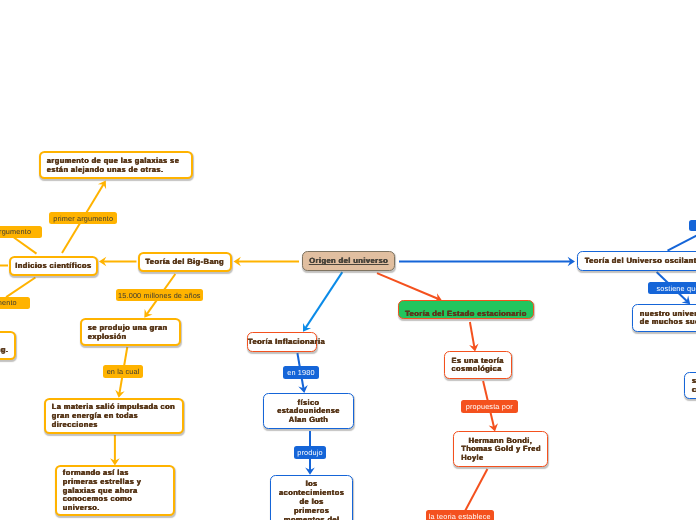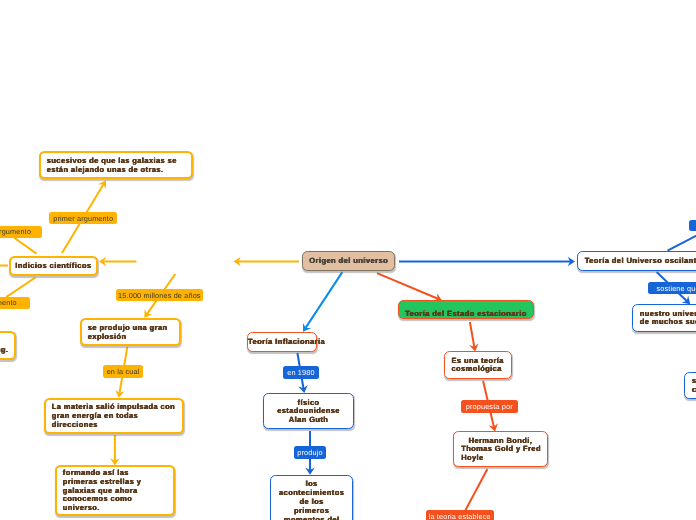--- a/index.html
+++ b/index.html
@@ -54,32 +54,37 @@
       <line x1="483.1" y1="381" x2="493.990808919752" y2="427.21729835693077" stroke="#F4511E" stroke-width="2" stroke-linecap="butt"></line>
       <polygon points="495,431.5 488.63068593623467,425.39821023329046 493.8990642760931,426.82796184392447 497.97476224838573,423.19633878547666" fill="#F4511E"></polygon>
       <line x1="487.4" y1="469" x2="464.5" y2="512" stroke="#F4511E" stroke-width="2" stroke-linecap="butt"></line>
       <line x1="399" y1="261.5" x2="570.6" y2="261.5" stroke="#1565D8" stroke-width="2" stroke-linecap="butt"></line>
       <polygon points="575,261.5 567.6,266.3 570.2,261.5 567.6,256.7" fill="#1565D8"></polygon>
       <line x1="667.5" y1="250.7" x2="712" y2="227.6" stroke="#1565D8" stroke-width="2" stroke-linecap="butt"></line>
       <line x1="656.6" y1="272" x2="687.0232518974922" y2="301.15561640176327" stroke="#1565D8" stroke-width="2" stroke-linecap="butt"></line>
       <polygon points="690.2,304.2 681.536141538615,302.5454436966105 686.734456615446,300.878854256469 688.1784330256768,295.6143569275024" fill="#1565D8"></polygon>
     </svg>
 <div class="node" style="left: 302.2px; top: 251.2px; width: 93.4px; height: 20px; border: 1.7px solid rgb(127, 116, 97); background: rgb(225, 191, 160); color: rgb(74, 69, 60); font-size: 7.6px;">
+      <span style="text-align: center; padding: 0px; text-decoration: underline;">
+        <i style="font-style: normal; display: block; white-space: nowrap;">Origen del universo</i>
+      </span>
+    </div>
+    <div class="node" style="left: 138.4px; top: 251.6px; width: 93.5px; height: 19.9px; border: 2px solid rgb(255, 179, 0); background: rgb(255, 255, 255); color: rgb(90, 58, 29); font-size: 7.6px;">
       <span style="text-align: center; padding: 0px;">
-        <i style="font-style: normal; display: block; white-space: nowrap;">Origen del universo</i>
+        <i style="font-style: normal; display: block; white-space: nowrap;">Teoría del Big-Bang</i>
       </span>
     </div>
     <div class="node" style="left: 9.3px; top: 255.5px; width: 88.7px; height: 19.8px; border: 2px solid rgb(255, 179, 0); background: rgb(255, 255, 255); color: rgb(90, 58, 29); font-size: 7.6px;">
       <span style="text-align: center; padding: 0px;">
         <i style="font-style: normal; display: block; white-space: nowrap;">Indicios científicos</i>
       </span>
     </div>
     <div class="node" style="left: 38.6px; top: 151.2px; width: 153.7px; height: 28.4px; border: 2px solid rgb(255, 179, 0); background: rgb(255, 255, 255); color: rgb(90, 58, 29); font-size: 7.5px;">
       <span style="text-align: left; padding: 0px 5.8px;">
-        <i style="font-style: normal; display: block; white-space: nowrap;">sucesivos de que las galaxias se</i>
+        <i style="font-style: normal; display: block; white-space: nowrap;">argumento de que las galaxias se</i>
         <i style="font-style: normal; display: block; white-space: nowrap;">están alejando unas de otras.</i>
       </span>
     </div>
     <div class="node" style="left: 79.5px; top: 317.6px; width: 101.2px; height: 28px; border: 2px solid rgb(255, 179, 0); background: rgb(255, 255, 255); color: rgb(90, 58, 29); font-size: 7.5px;">
       <span style="text-align: left; padding: 0px 5.8px;">
         <i style="font-style: normal; display: block; white-space: nowrap;">se produjo una gran</i>
         <i style="font-style: normal; display: block; white-space: nowrap;">explosión</i>
       </span>
     </div>
     <div class="node" style="left: 44.1px; top: 397.6px; width: 139.6px; height: 36.2px; border: 2px solid rgb(255, 179, 0); background: rgb(255, 255, 255); color: rgb(90, 58, 29); font-size: 7.5px;">

